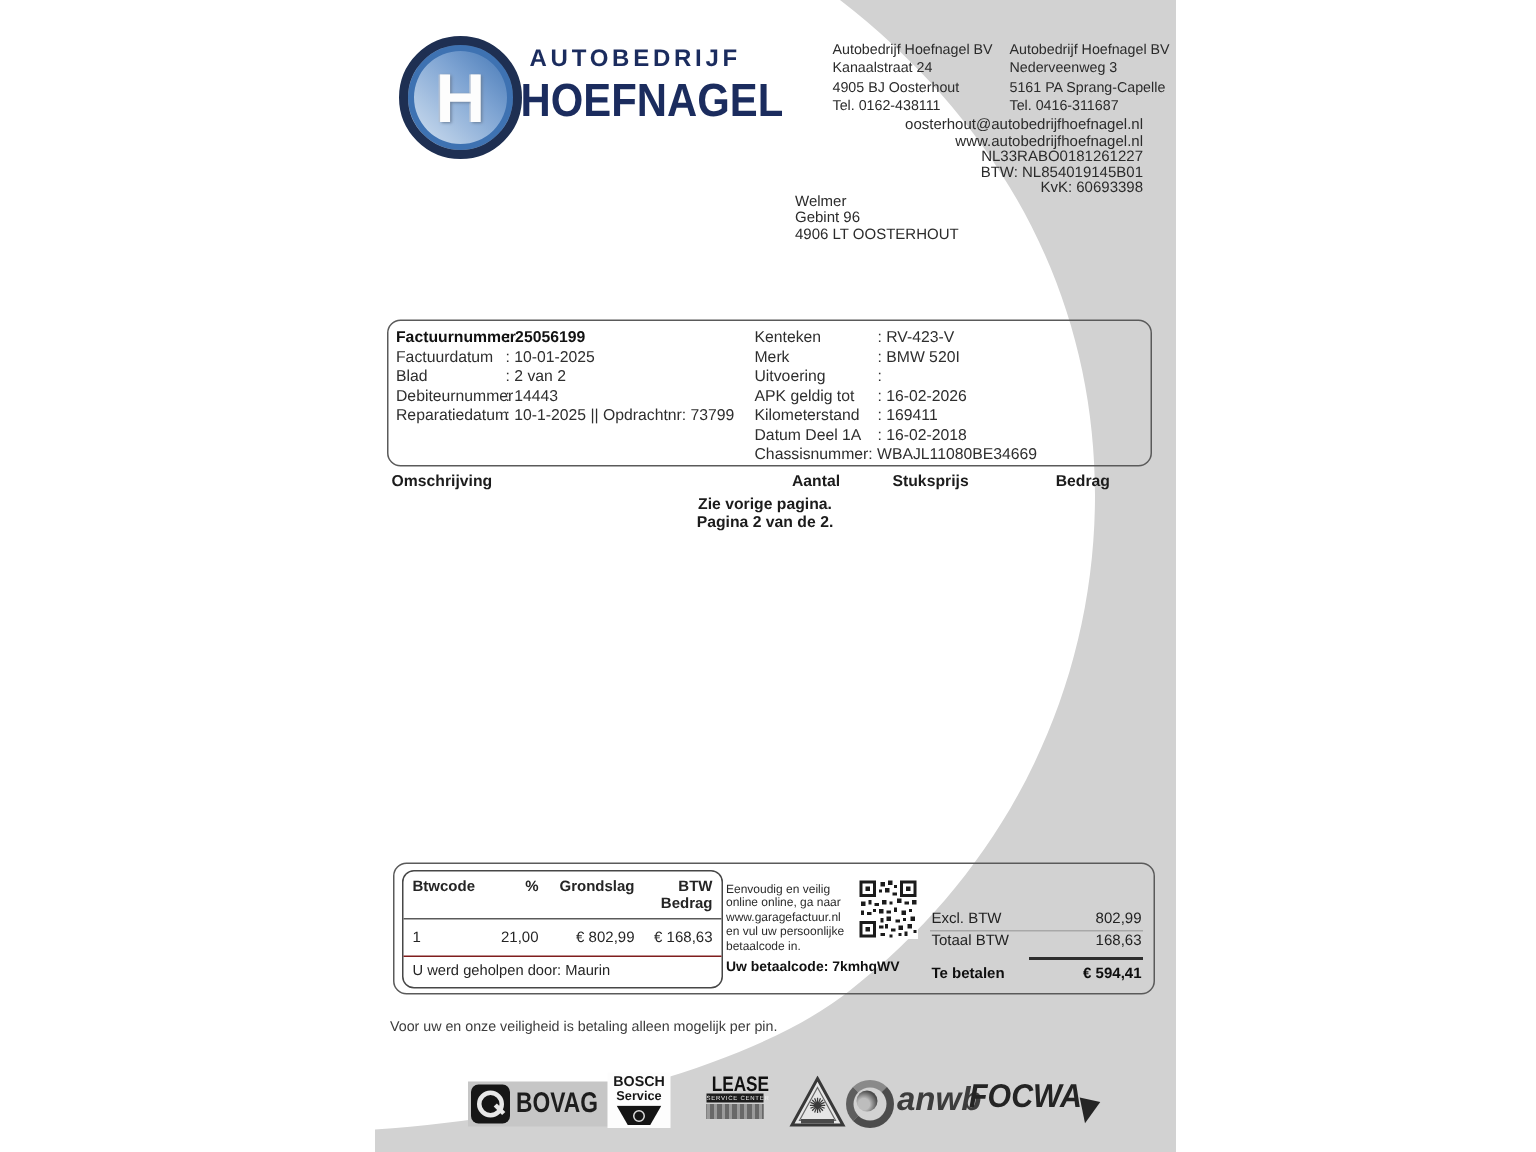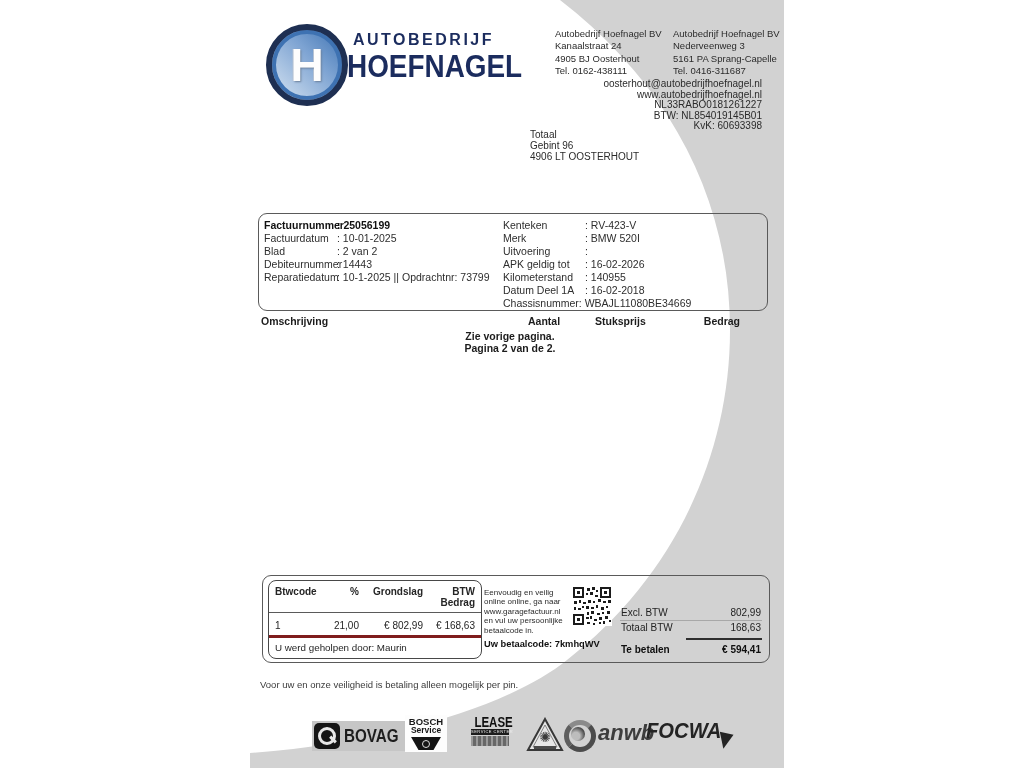--- a/index.html
+++ b/index.html
@@ -45,21 +45,21 @@
   .sum-box{left:12px;top:575px;width:506px;height:86px;border:1px solid #5a5a5a;border-radius:9px;}
   .vat-box{position:absolute;left:5px;top:4px;width:212px;height:77px;border:1px solid #474747;border-radius:8px;
     font-size:10px;color:#252525;}
   .vat-head,.vat-row{display:flex;padding:0 6px;}
   .vat-head{padding-top:5px;padding-bottom:4px;border-bottom:1px solid #5a5a5a;font-weight:bold;}
   .vat-row{margin-top:7px;}
   .vc1{width:48px;text-align:left;}
   .vc2{width:36px;text-align:right;}
   .vc3{width:64px;text-align:right;}
   .vc4{flex:1;text-align:right;}
-  .helped{position:absolute;left:0;bottom:0;width:200px;border-top:3px solid #7f1d1d;padding:4px 6px 5px 6px;font-size:9.8px;}
+  .helped{position:absolute;left:0;bottom:0;width:200px;border-top:1px solid #7f1d1d;padding:4px 6px 5px 6px;font-size:9.8px;}
 
   .pay-lines{position:absolute;left:234px;top:588px;width:86px;font-size:8px;line-height:9.4px;color:#2b2b2b;}
   .pay-code{position:absolute;left:234px;top:639px;font-size:9.3px;font-weight:bold;color:#111;}
 
   .qr{position:absolute;left:322px;top:586px;width:40px;height:40px;background:#fff;}
 
   .totals{position:absolute;left:370px;top:606px;width:142px;font-size:10px;color:#222;}
   .trow{display:flex;justify-content:space-between;line-height:14px;padding:0 1px;}
   .trow.first{border-bottom:1px solid #a8a8a8;}
   .dark-rule{margin-left:66px;border-top:2px solid #2e2e2e;margin-top:3px;}
@@ -130,21 +130,21 @@
     </div>
     <div class="abs contact">
       <div>oosterhout@autobedrijfhoefnagel.nl</div>
       <div>www.autobedrijfhoefnagel.nl</div>
       <div>NL33RABO0181261227</div>
       <div>BTW: NL854019145B01</div>
       <div>KvK: 60693398</div>
     </div>
 
     <div class="abs customer">
-      <div>Totaal</div>
+      <div>Welmer</div>
       <div>Gebint 96</div>
       <div>4906 LT OOSTERHOUT</div>
     </div>
 
     <div class="abs info-box">
       <div class="info-col l">
         <div class="irow bold">
           <span class="lbl">Factuurnummer</span>
           <span class="val">: 25056199</span>
         </div>
@@ -177,21 +177,21 @@
         <div class="irow r">
           <span class="lbl">Uitvoering</span>
           <span class="val">:</span>
         </div>
         <div class="irow r">
           <span class="lbl">APK geldig tot</span>
           <span class="val">: 16-02-2026</span>
         </div>
         <div class="irow r">
           <span class="lbl">Kilometerstand</span>
-          <span class="val">: 140955</span>
+          <span class="val">: 169411</span>
         </div>
         <div class="irow r">
           <span class="lbl">Datum Deel 1A</span>
           <span class="val">: 16-02-2018</span>
         </div>
         <div class="irow r">
           <span>Chassisnummer: WBAJL11080BE34669</span>
         </div>
       </div>
     </div>

